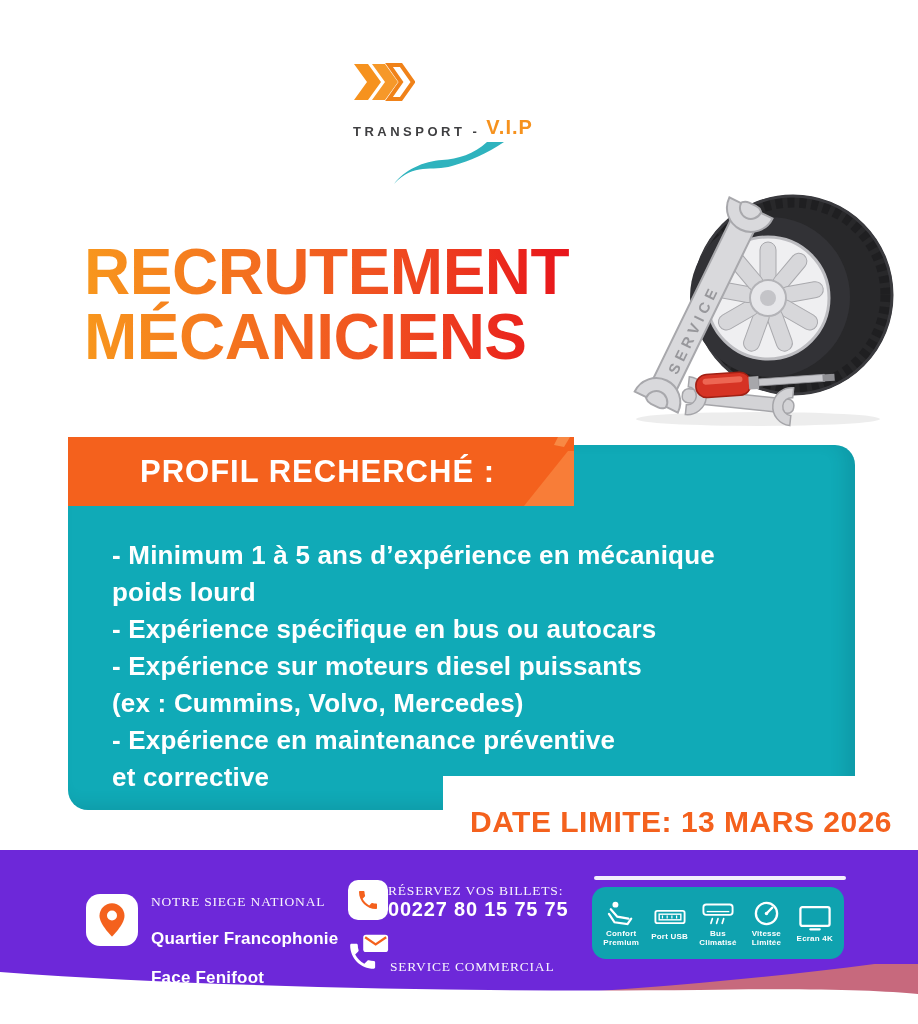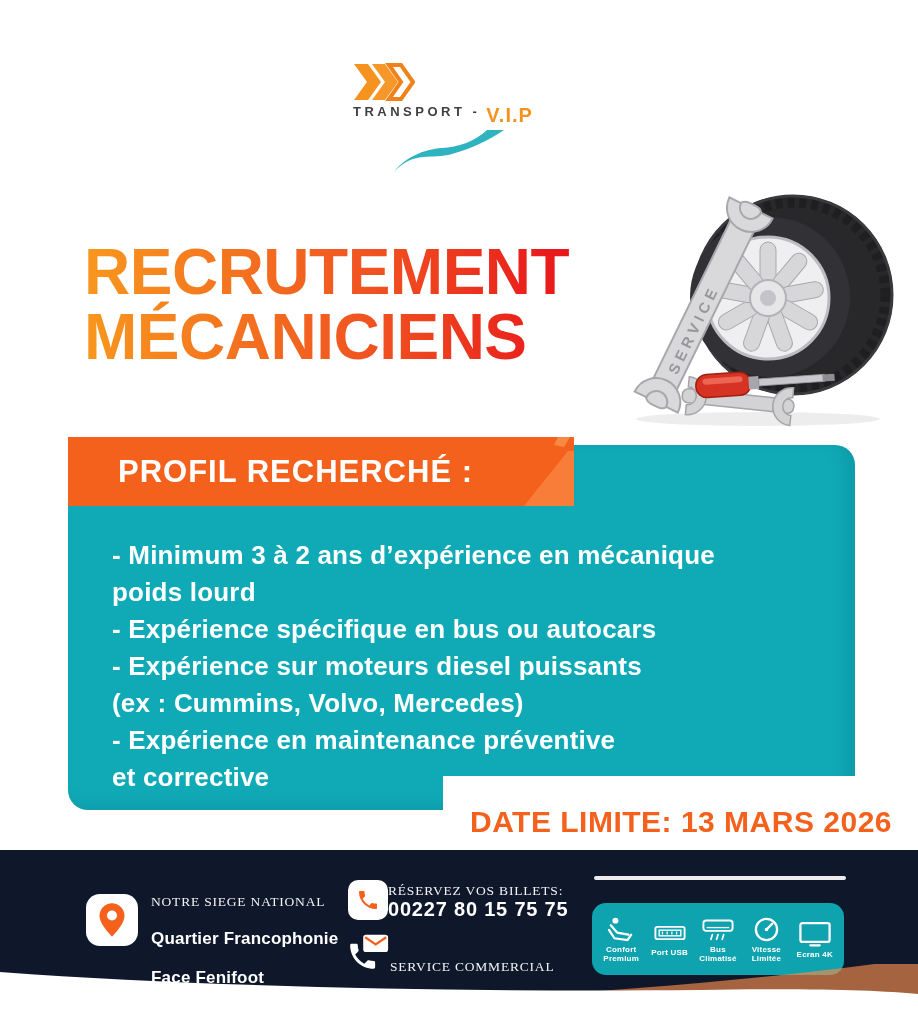--- a/index.html
+++ b/index.html
@@ -5,68 +5,68 @@
   * { margin:0; padding:0; box-sizing:border-box; }
   html,body { width:918px; }
   body { font-family:"Liberation Sans", sans-serif; background:#ffffff; }
   .poster { position:relative; width:918px; height:1024px; background:#ffffff; overflow:hidden; }
 
   
   .logo { position:absolute; left:350px; top:62px; width:240px; }
   .logo-row1 { display:flex; align-items:center; }
   .logo-amana { font-size:40px; font-weight:900; color:#23AEB9; letter-spacing:1.5px; line-height:1; }
   .logo-chevrons { margin-left:3px; }
-  .logo-row2 { display:flex; align-items:flex-start; margin-top:2px; padding-left:3px; }
+  .logo-row2 { display:flex; align-items:flex-end; margin-top:14px; padding-left:3px; }
   .logo-transport { font-size:13px; font-weight:600; letter-spacing:3.5px; color:#3F3F41; }
   .logo-vip { font-size:20px; font-weight:900; color:#F6921E; letter-spacing:1px; margin-left:6px; }
   .logo-swoosh { margin:3px 0 0 42px; }
 
   
   .title { position:absolute; left:84px; top:240px; font-weight:900; font-size:64px; line-height:65px;
            letter-spacing:-0.5px; white-space:nowrap;
            background:linear-gradient(90deg,#F8971D 0%,#F04F21 62%,#E8151B 100%);
            -webkit-background-clip:text; background-clip:text; color:transparent; }
 
   
   .illustration { position:absolute; left:608px; top:176px; width:302px; height:252px; }
 
   
   .profile-card { position:absolute; left:68px; top:445px; width:787px; height:365px;
                   background:#10AAB7; border-radius:20px;
                   box-shadow:inset -10px -5px 16px rgba(0,45,55,.12); }
   .profile-banner { position:absolute; left:68px; top:437px; width:506px; height:69px;
                     background:#F4611D; display:flex; align-items:center; overflow:hidden; }
-  .profile-banner-text { font-size:31px; font-weight:900; color:#fff; letter-spacing:1px; padding-left:50px; white-space:nowrap; }
+  .profile-banner-text { font-size:31px; font-weight:900; color:#fff; letter-spacing:1px; padding-left:72px; white-space:nowrap; }
   .banner-accent { position:absolute; right:0; top:0; }
   .profile-lines { position:absolute; left:112px; top:537px; width:710px; color:#ffffff;
                    font-size:26px; font-weight:800; line-height:37px; letter-spacing:.2px; }
   .profile-lines div { white-space:nowrap; }
 
   
   .deadline { position:absolute; left:443px; top:776px; width:475px; height:74px; background:#ffffff;
               display:flex; align-items:center; }
   .deadline-text { font-size:30px; font-weight:900; color:#F4611D; letter-spacing:.5px; padding-left:27px; white-space:nowrap;margin-top:18px; }
 
   
-  .footer { position:absolute; left:0; top:850px; width:918px; height:174px; background:#0f172a; }
+  .footer { position:absolute; left:0; top:850px; width:918px; height:174px; background:#6d28d9; }
   .footer-curve { position:absolute; left:0; bottom:0; width:918px; height:60px; display:block; }
 
   .address-group { position:absolute; left:86px; top:44px; display:flex; gap:13px; }
   .icon-box { width:52px; height:52px; background:#ffffff; border-radius:14px;
               display:flex; align-items:center; justify-content:center; flex:0 0 auto; }
   .icon-box-sm { width:40px; height:40px; border-radius:10px; }
   .serif-heading { font-family:"Liberation Serif", serif; font-variant:small-caps; font-size:13.5px;
                    color:rgba(255,255,255,.95); letter-spacing:.8px; line-height:15px; }
   .address-name { font-size:17px; font-weight:800; color:#ffffff; line-height:19px; letter-spacing:.2px; margin-top:20px; }
   .phone-row { position:absolute; display:flex; align-items:flex-end; }
   .phone-number { font-size:20px; font-weight:900; color:#ffffff; letter-spacing:.8px; line-height:21px; margin-top:1px; }
 
   .features-line { position:absolute; left:594px; top:26px; width:252px; height:4px; background:#ffffff; border-radius:2px; opacity:.92; }
   .features-card { position:absolute; left:592px; top:37px; width:252px; height:72px; background:#0FA2AF;
-                   border-radius:14px; display:flex; align-items:center; justify-content:space-around; padding:0 5px;margin-top:16px; }
+                   border-radius:14px; display:flex; align-items:center; justify-content:space-around; padding:0 5px; }
   .feature { display:flex; flex-direction:column; align-items:center; gap:3px; width:48px; }
   .feature-label { font-size:8px; font-weight:700; color:#ffffff; text-align:center; line-height:9px; letter-spacing:.2px; }
   .feature-label span { display:block; }
   .feature-label span:empty { display:none; }
 </style>
 </head>
 <body>
 
 <div class="poster">
 
@@ -144,21 +144,21 @@
 
   <div class="profile-banner">
     <span class="profile-banner-text">PROFIL RECHERCHÉ :</span>
     <svg class="banner-accent" width="56" height="69" viewBox="0 0 56 69">
       <polygon points="50,14 56,14 56,69 6,69" fill="#F8813C" opacity="0.9"></polygon>
       <polygon points="40,0 52,0 46,10 36,8" fill="#F9934F" opacity="0.8"></polygon>
     </svg>
   </div>
 
   <div class="profile-lines">
-    <div>- Minimum 3 à 2 ans d’expérience en mécanique</div>
+    <div>- Minimum 1 à 5 ans d’expérience en mécanique</div>
     <div>poids lourd</div>
     <div>- Expérience spécifique en bus ou autocars</div>
     <div>- Expérience sur moteurs diesel puissants</div>
     <div>(ex : Cummins, Volvo, Mercedes)</div>
     <div>- Expérience en maintenance préventive</div>
     <div>et corrective</div>
   </div>
 
   <div class="deadline">
     <span class="deadline-text">DATE LIMITE: 13 MARS 2026</span>

